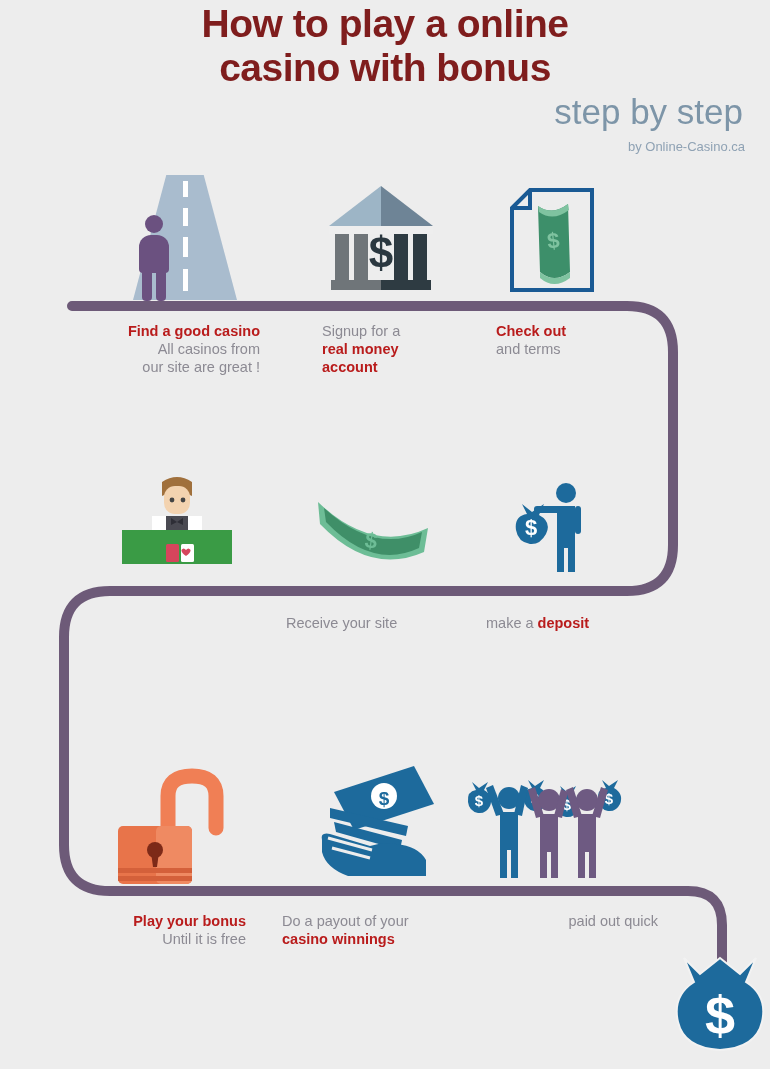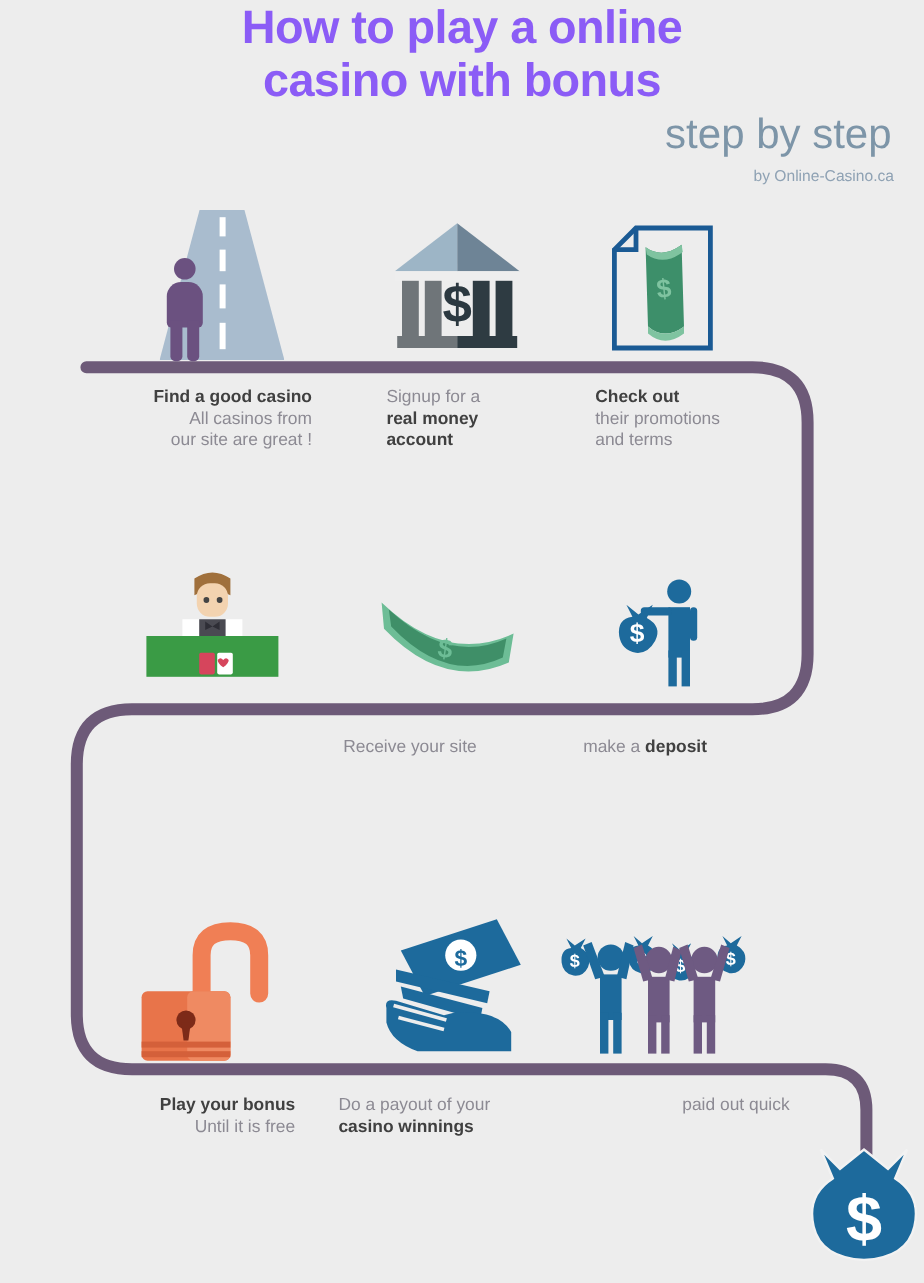--- a/index.html
+++ b/index.html
@@ -8,21 +8,21 @@
     background:#ededed;
     font-family:"Liberation Sans", sans-serif;
     overflow:hidden;position:relative;
   }
   .stage{position:absolute;left:0;top:0;width:770px;height:1069px;}
 
   
   .title{
     position:absolute;left:0;top:0;width:770px;
     text-align:center;
-    color:#8b5cf6;
+    color:#7f1d1d;
     font-weight:bold;
     font-size:39px;
     line-height:44px;
     letter-spacing:-0.5px;
   }
   .title .l1{display:block;margin-top:2px;}
   .title .l2{display:block;}
   .subtitle{
     position:absolute;left:0;top:92px;width:743px;
     text-align:right;
@@ -32,21 +32,21 @@
   }
   .byline{
     position:absolute;left:0;top:139px;width:745px;
     text-align:right;
     color:#8fa2b4;
     font-size:13px;
   }
 
   
   .cap{position:absolute;font-size:14.5px;line-height:18px;color:#8c8a93;}
-  .cap b{color:#404040;font-weight:bold;}
+  .cap b{color:#b91c1c;font-weight:bold;}
   .cap .ln{display:block;white-space:nowrap;}
   .cap.r{text-align:right;}
   .cap.l{text-align:left;}
 
   
   .path-svg{position:absolute;left:0;top:0;width:770px;height:1069px;pointer-events:none;}
 
   
   .icon{position:absolute;}
 
@@ -161,21 +161,20 @@
   </div>
 
   <div class="cap l" style="left:322px;top:322px;width:190px;">
     <span class="ln">Signup for a</span>
     <span class="ln"><b>real money</b></span>
     <span class="ln"><b>account</b></span>
   </div>
 
   <div class="cap l" style="left:496px;top:322px;width:200px;">
     <span class="ln"><b>Check out</b></span>
-    <span class="ln">their promotions</span>
     <span class="ln">and terms</span>
   </div>
 
   <div class="icon croupier-wrap">
     <svg width="118" height="96" viewBox="0 0 118 96">
 
       <path d="M44,10 Q59,0 74,10 L74,24 Q59,16 44,24 Z" fill="#a0703c"></path>
       <rect x="46" y="14" width="26" height="28" rx="11" fill="#f3d3b0"></rect>
       <circle cx="54" cy="28" r="2.4" fill="#444"></circle>
       <circle cx="65" cy="28" r="2.4" fill="#444"></circle>

